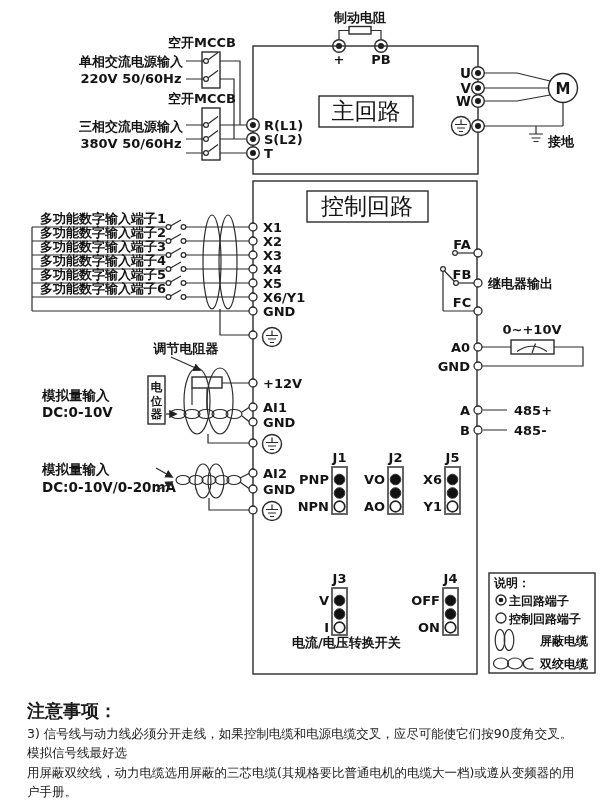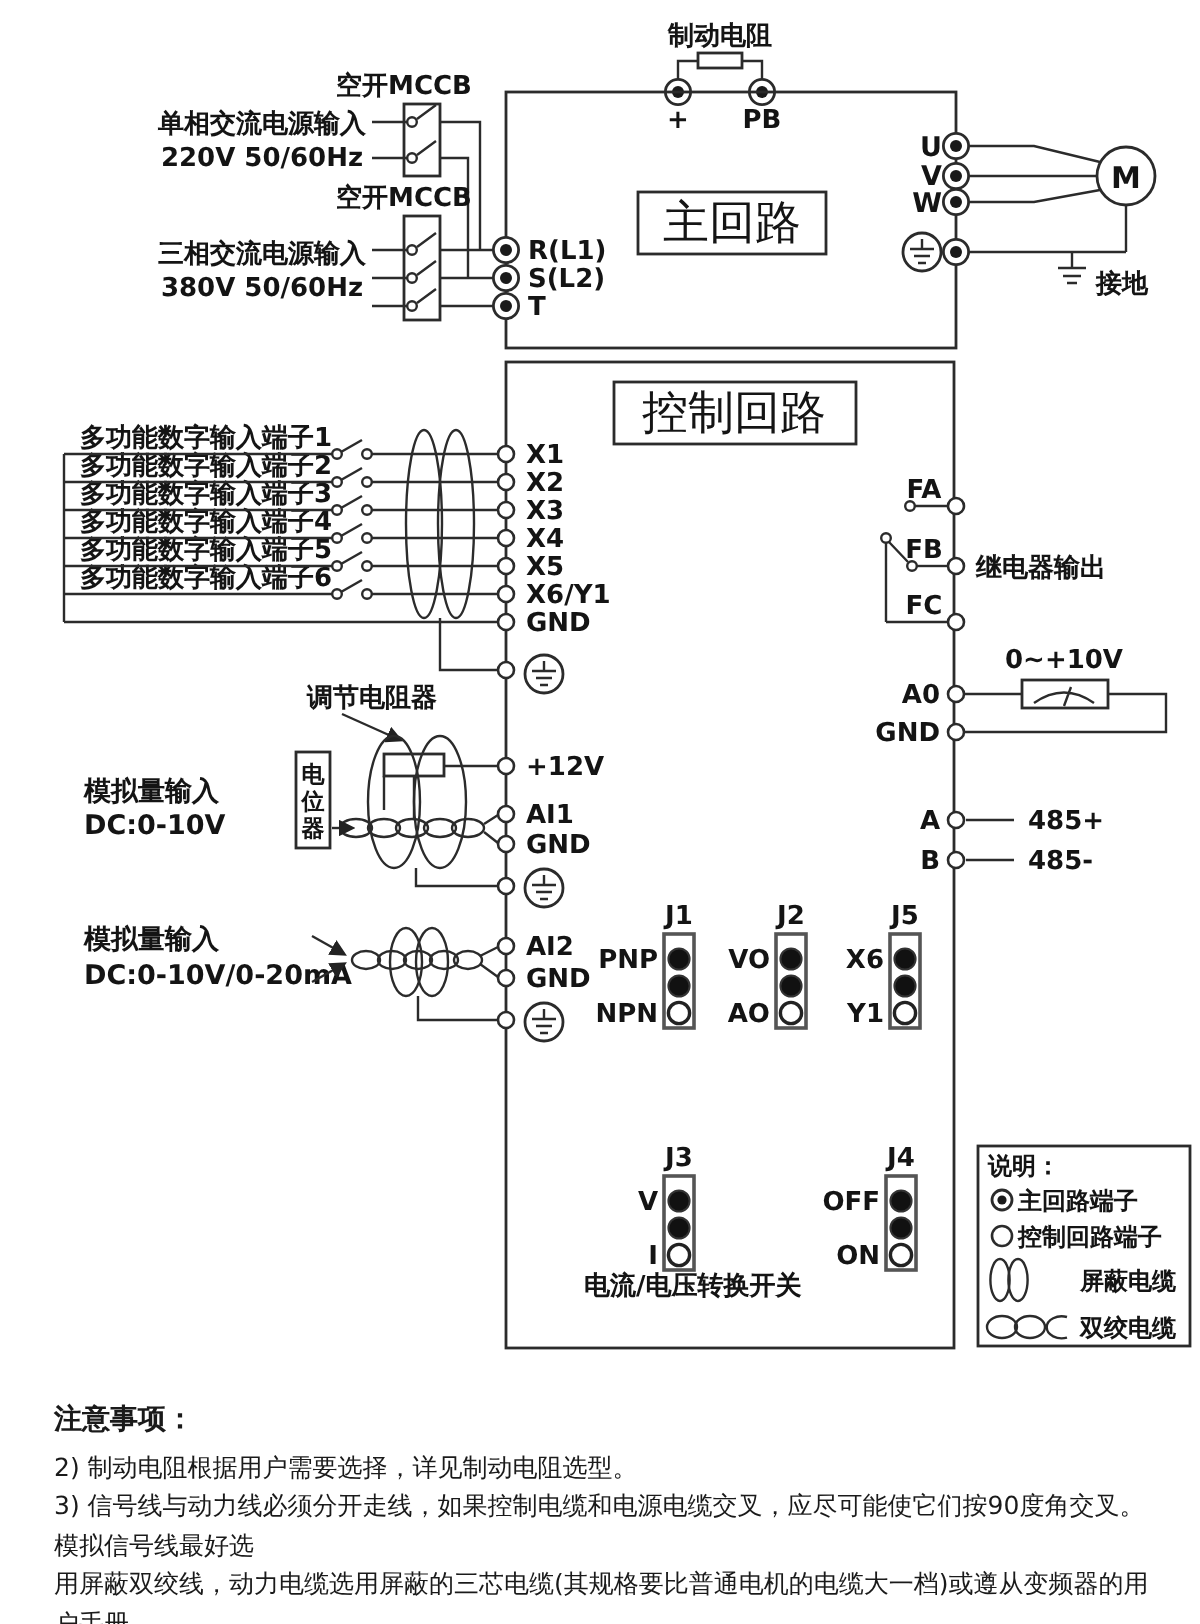--- a/index.html
+++ b/index.html
@@ -18,21 +18,21 @@
   .jrect{ fill:none; stroke:#555; stroke-width:1.8; }
   .t   { font-size:13px; font-weight:600; }
   .t14 { font-size:13.5px; font-weight:600; }
   .t12 { font-size:12px; font-weight:600; }
   .tsm { font-size:11.5px; font-weight:600; }
   .tt  { font-size:23px; font-weight:400; }
   .tc  { text-anchor:middle; }
   .te  { text-anchor:end; }
   .notes { position:absolute; left:27px; top:701px; width:552px; color:#1a1a1a;
            font-size:12.5px; line-height:19.5px; }
-  .notes-title { font-weight:700; font-size:14px; margin-bottom:3px; }
+  .notes-title { font-weight:700; font-size:18px; margin-bottom:3px; }
 </style>
 </head>
 <body>
 
 <div class="page">
 <svg width="600" height="692" viewBox="0 0 600 692">
   <defs>
     <marker id="ah" viewBox="0 0 10 10" refX="8" refY="5" markerWidth="7" markerHeight="7" orient="auto">
       <path d="M0,0 L10,5 L0,10 z" fill="#222"></path>
     </marker>
@@ -328,17 +328,16 @@
       <ellipse cx="501" cy="663.5" rx="7.5" ry="5.5" class="w"></ellipse>
       <ellipse cx="515" cy="663.5" rx="7.5" ry="5.5" class="w"></ellipse>
       <path class="w" d="M533.5,658.5 A7.5,5.5 0 1 0 533.5,668.8"></path>
     </g>
     <text x="540" y="668" class="t12">双绞电缆</text>
   </g>
 </svg>
 
   <div class="notes">
     <div class="notes-title">注意事项：</div>
-    <div>2) 制动电阻根据用户需要选择，详见制动电阻选型。</div>
     <div>3) 信号线与动力线必须分开走线，如果控制电缆和电源电缆交叉，应尽可能使它们按90度角交叉。模拟信号线最好选</div>
     <div>用屏蔽双绞线，动力电缆选用屏蔽的三芯电缆(其规格要比普通电机的电缆大一档)或遵从变频器的用户手册。</div>
   </div>
 </div>
 
 </body></html>

